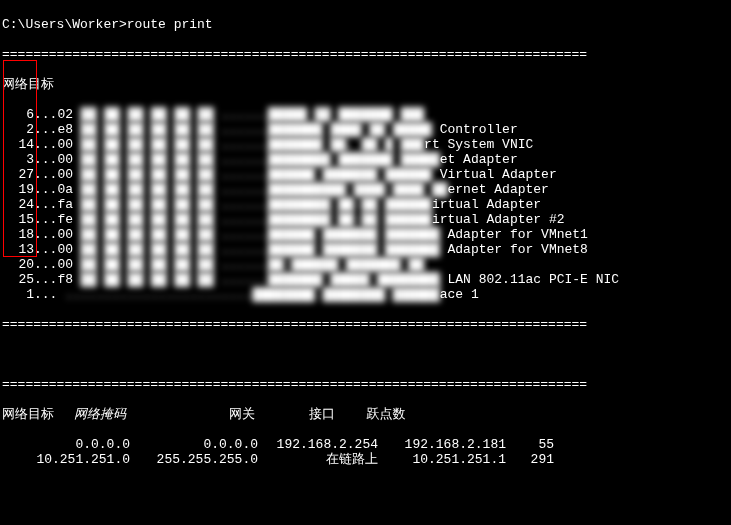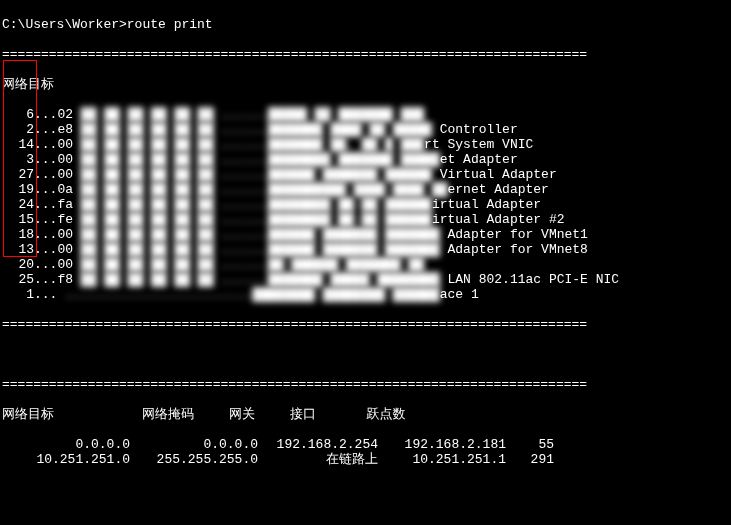--- a/index.html
+++ b/index.html
@@ -39,23 +39,23 @@
   .c-idx { display: inline-block; width: 32px; text-align: right; }
   .c-mac { display: inline-block; }
   .c-desc { display: inline-block; }
   .rt { display: block; }
   .col-dest  { display: inline-block; width: 128px; text-align: right; }
   .col-mask  { display: inline-block; width: 128px; text-align: right; }
   .col-gw    { display: inline-block; width: 120px; text-align: right; }
   .col-if    { display: inline-block; width: 128px; text-align: right; }
   .col-met   { display: inline-block; width: 48px;  text-align: right; }
   .hdr-dest  { display: inline-block; width: 72px;  text-align: left; }
-  .hdr-mask  { display: inline-block; width: 120px; text-align: right; }
+  .hdr-mask  { display: inline-block; width: 120px; text-align: left; font-style: italic; }
   .hdr-gw    { display: inline-block; width: 96px;  text-align: center; }
-  .hdr-if    { display: inline-block; width: 64px;  }
+  .hdr-if    { display: inline-block; width: 64px;  text-align: center; }
   .hdr-met   { display: inline-block; width: 64px;  text-align: center; }
 </style>
 </head>
 <body>
 
 <div class="terminal">
 <span class="row">C:\Users\Worker&gt;route print</span>
 <span class="row divider">===========================================================================</span>
 <span class="row">网络目标</span>
 <div id="iface-rows"><span class="row"><span class="c-idx">6</span><span>...</span><span class="c-mac">02</span><span> </span><span class="blur">██ ██ ██ ██ ██ ██ ......█████ ██ ███████ ███</span><span class="c-desc"></span></span><span class="row"><span class="c-idx">2</span><span>...</span><span class="c-mac">e8</span><span> </span><span class="blur">██ ██ ██ ██ ██ ██ ......███████ ████ ██ █████</span><span class="c-desc"> Controller</span></span><span class="row"><span class="c-idx">14</span><span>...</span><span class="c-mac">00</span><span> </span><span class="blur">██ ██ ██ ██ ██ ██ ......███████ ██, ██ █ ███</span><span class="c-desc">rt System VNIC</span></span><span class="row"><span class="c-idx">3</span><span>...</span><span class="c-mac">00</span><span> </span><span class="blur">██ ██ ██ ██ ██ ██ ......████████ ███████ █████</span><span class="c-desc">et Adapter</span></span><span class="row"><span class="c-idx">27</span><span>...</span><span class="c-mac">00</span><span> </span><span class="blur">██ ██ ██ ██ ██ ██ ......██████ ███████ ██████</span><span class="c-desc"> Virtual Adapter</span></span><span class="row"><span class="c-idx">19</span><span>...</span><span class="c-mac">0a</span><span> </span><span class="blur">██ ██ ██ ██ ██ ██ ......██████████ ████-████ ██</span><span class="c-desc">ernet Adapter</span></span><span class="row"><span class="c-idx">24</span><span>...</span><span class="c-mac">fa</span><span> </span><span class="blur">██ ██ ██ ██ ██ ██ ......████████ ██-██ ██████</span><span class="c-desc">irtual Adapter</span></span><span class="row"><span class="c-idx">15</span><span>...</span><span class="c-mac">fe</span><span> </span><span class="blur">██ ██ ██ ██ ██ ██ ......████████ ██-██ ██████</span><span class="c-desc">irtual Adapter #2</span></span><span class="row"><span class="c-idx">18</span><span>...</span><span class="c-mac">00</span><span> </span><span class="blur">██ ██ ██ ██ ██ ██ ......██████ ███████ ███████</span><span class="c-desc"> Adapter for VMnet1</span></span><span class="row"><span class="c-idx">13</span><span>...</span><span class="c-mac">00</span><span> </span><span class="blur">██ ██ ██ ██ ██ ██ ......██████ ███████ ███████</span><span class="c-desc"> Adapter for VMnet8</span></span><span class="row"><span class="c-idx">20</span><span>...</span><span class="c-mac">00</span><span> </span><span class="blur">██ ██ ██ ██ ██ ██ ......██-██████ ███████ ██</span><span class="c-desc"></span></span><span class="row"><span class="c-idx">25</span><span>...</span><span class="c-mac">f8</span><span> </span><span class="blur">██ ██ ██ ██ ██ ██ ......███████ █████ ████████</span><span class="c-desc"> LAN 802.11ac PCI-E NIC</span></span><span class="row"><span class="c-idx">1</span><span>...</span><span class="c-mac"></span><span> </span><span class="blur">........................████████ ████████ ██████</span><span class="c-desc">ace 1</span></span></div>

